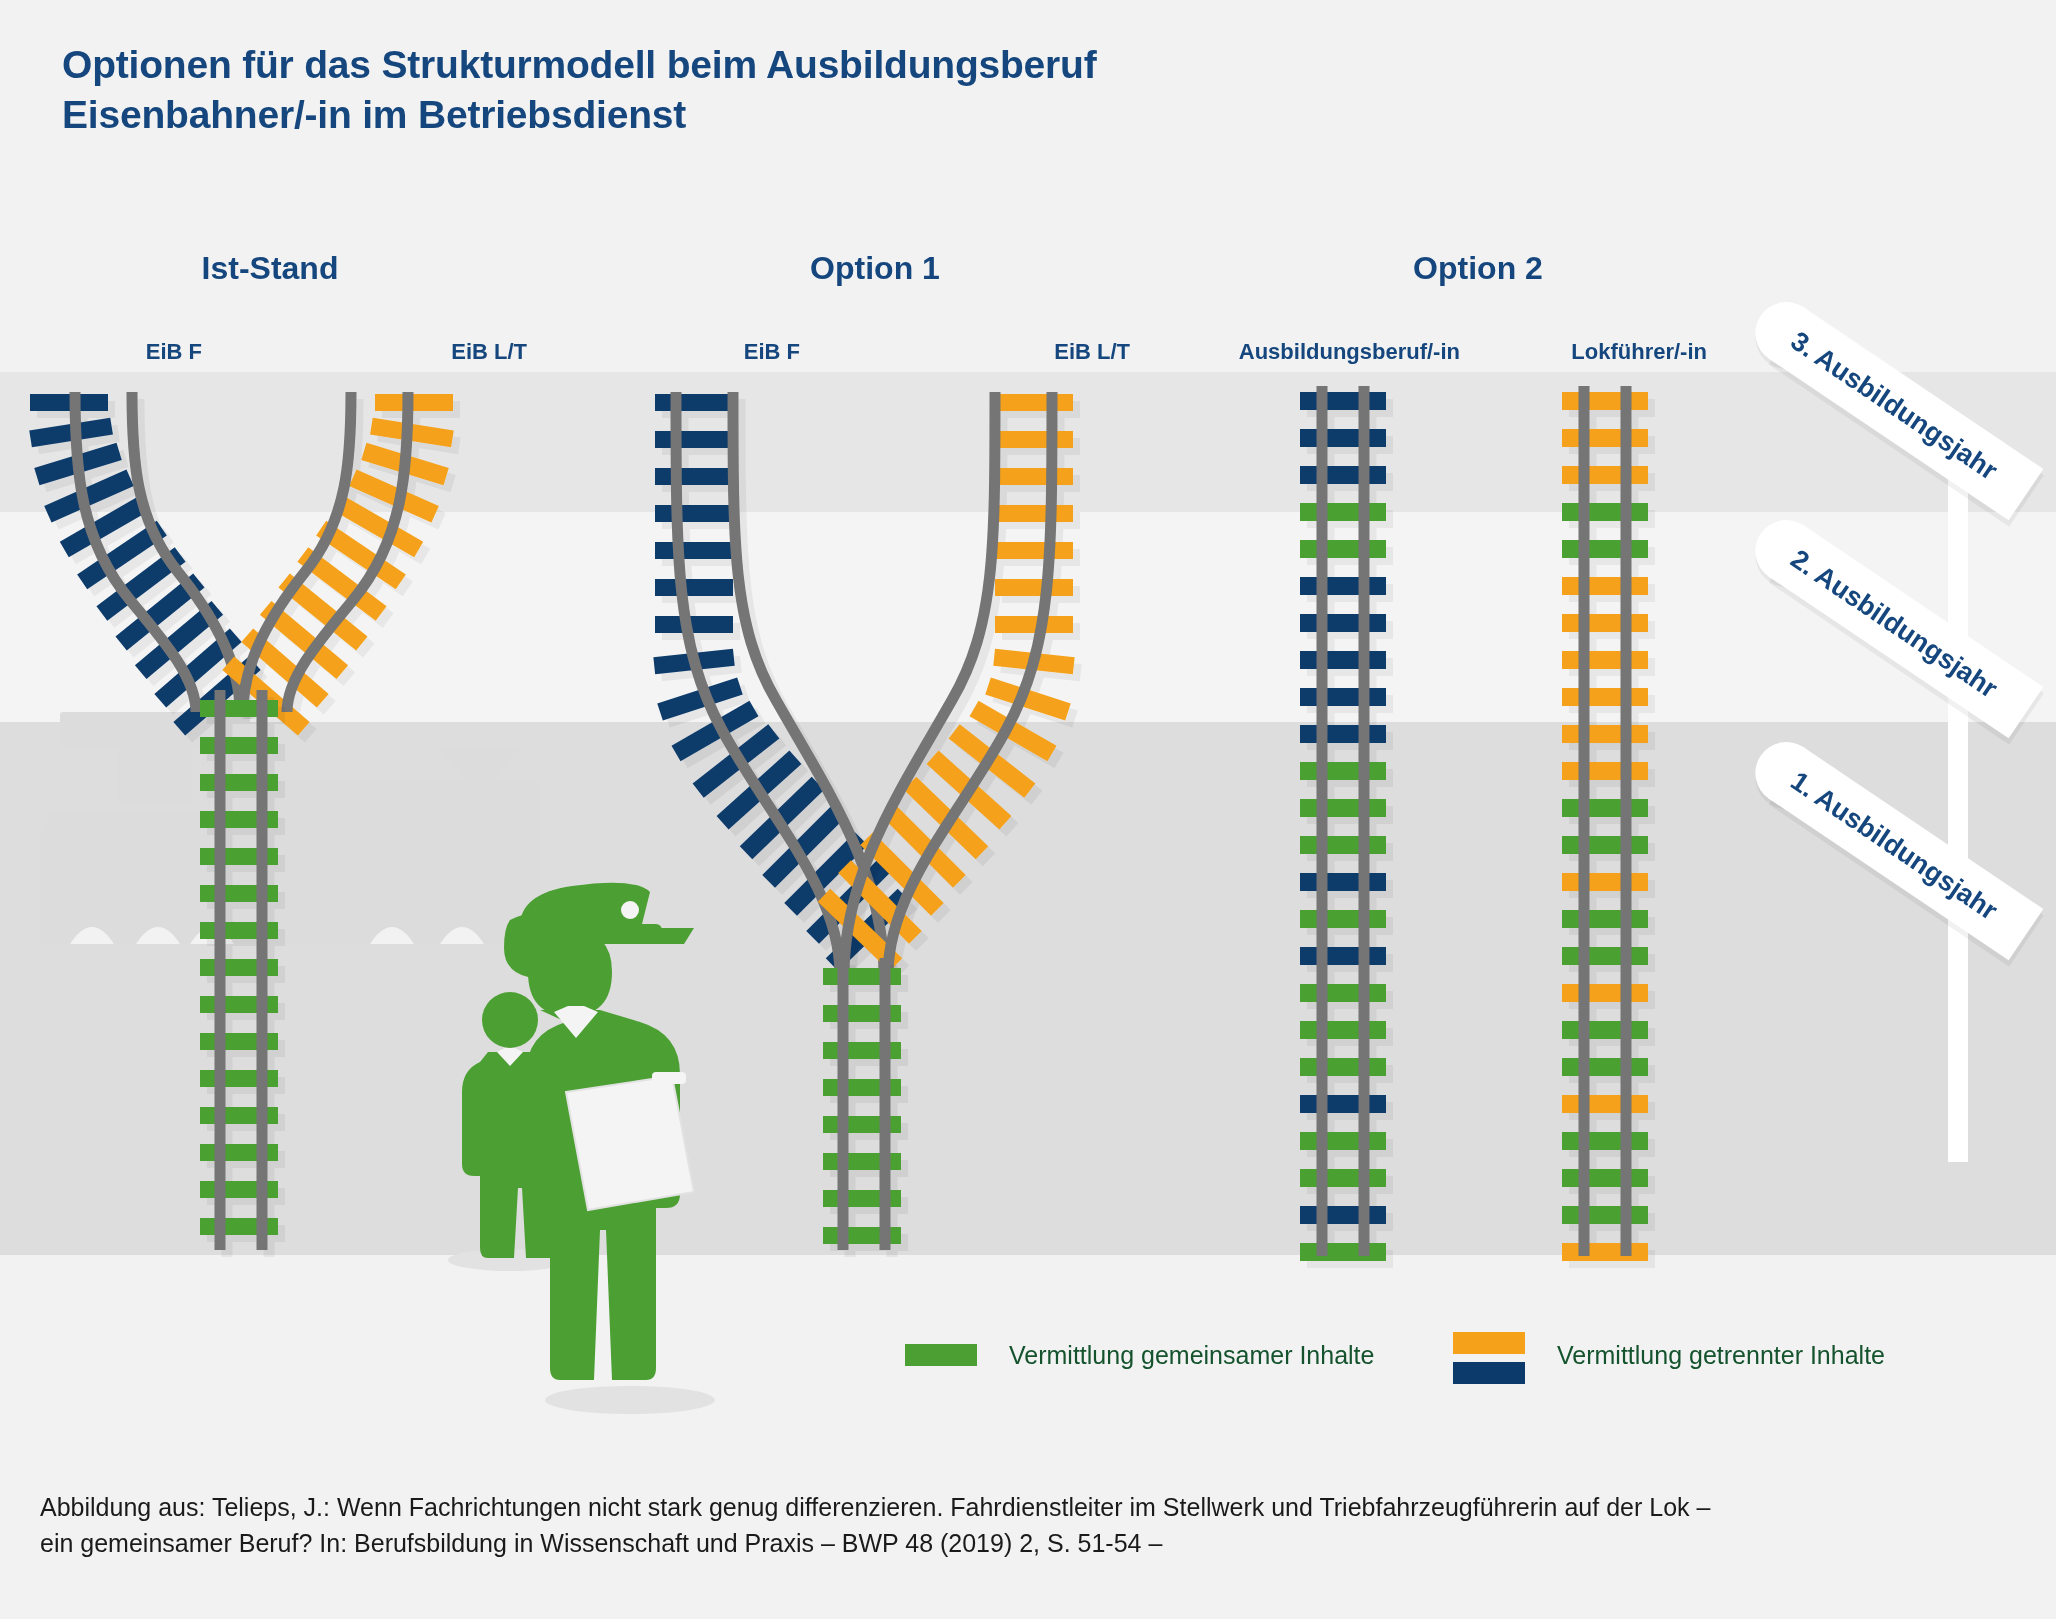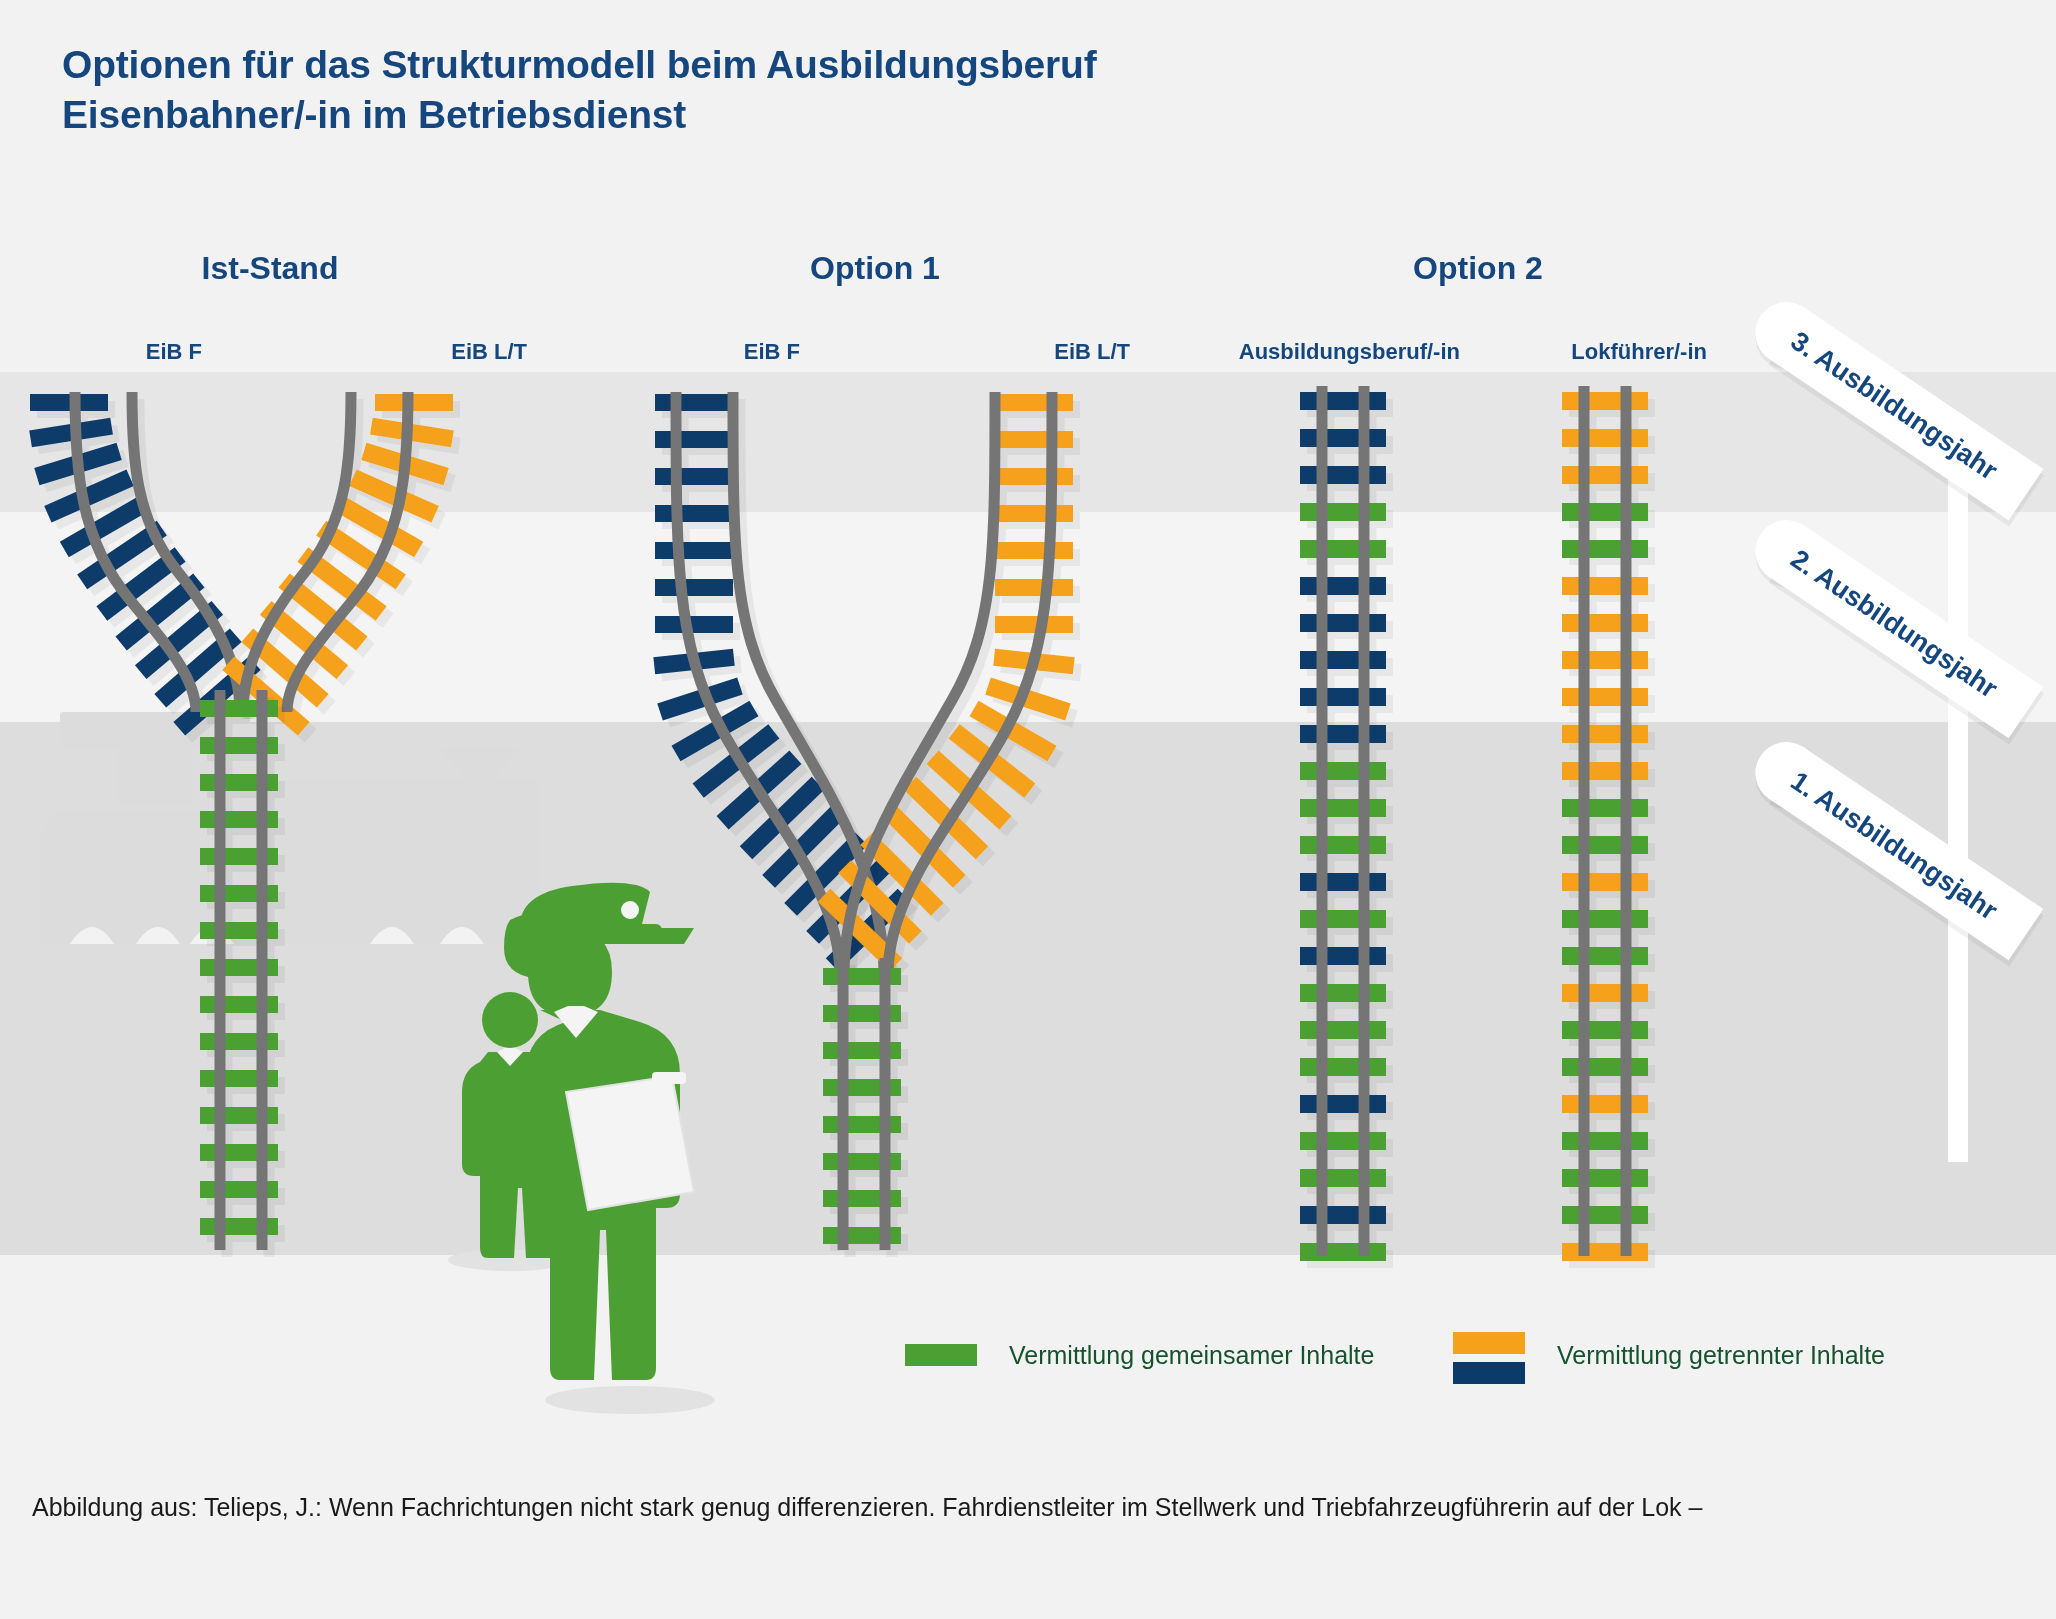--- a/index.html
+++ b/index.html
@@ -38,21 +38,21 @@
   .lg-text{
     position:absolute;color:#14532d;font-weight:normal;font-size:25px;
     white-space:nowrap;top:11px;
   }
   .sw-green{position:absolute;left:0;top:14px;width:72px;height:22px;background:#4ca033;}
   .sw-orange{position:absolute;left:0;top:2px;width:72px;height:22px;background:#f5a11a;}
   .sw-navy{position:absolute;left:0;top:32px;width:72px;height:22px;background:#0b3a6b;}
 
   
   #footer{
-    position:absolute;left:32px;top:1490px;width:1990px;
+    position:absolute;left:40px;top:1490px;width:1990px;
     color:#1a1a1a;font-size:25px;line-height:1.42;
   }
 
   
   .signpost{position:absolute;transform-origin:0 50%;}
   .sp-pole{position:absolute;background:#ffffff;width:20px;}
   .sp-plate{
     position:absolute;background:#ffffff;height:62px;
     box-shadow:4px 5px 0 rgba(0,0,0,0.055);
   }
@@ -369,15 +369,16 @@
     </div>
     <div class="lg-item" style="left:548px;">
       <span class="sw-orange"></span>
       <span class="sw-navy"></span>
       <span class="lg-text" style="left:104px;">Vermittlung getrennter Inhalte</span>
     </div>
   </div>
 
   <div id="footer">
     <div>Abbildung aus: Telieps, J.: Wenn Fachrichtungen nicht stark genug differenzieren. Fahrdienstleiter im Stellwerk und Triebfahrzeugführerin auf der Lok –</div>
+    <div>ein gemeinsamer Beruf? In: Berufsbildung in Wissenschaft und Praxis – BWP 48 (2019) 2, S. 51-54 –</div>
   </div>
 
 </div>
 
 </body></html>

